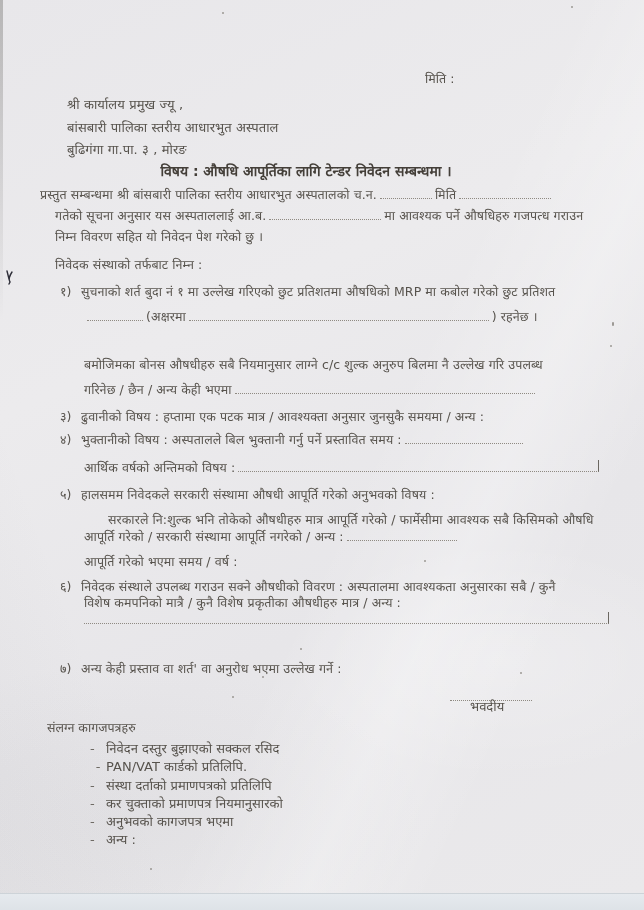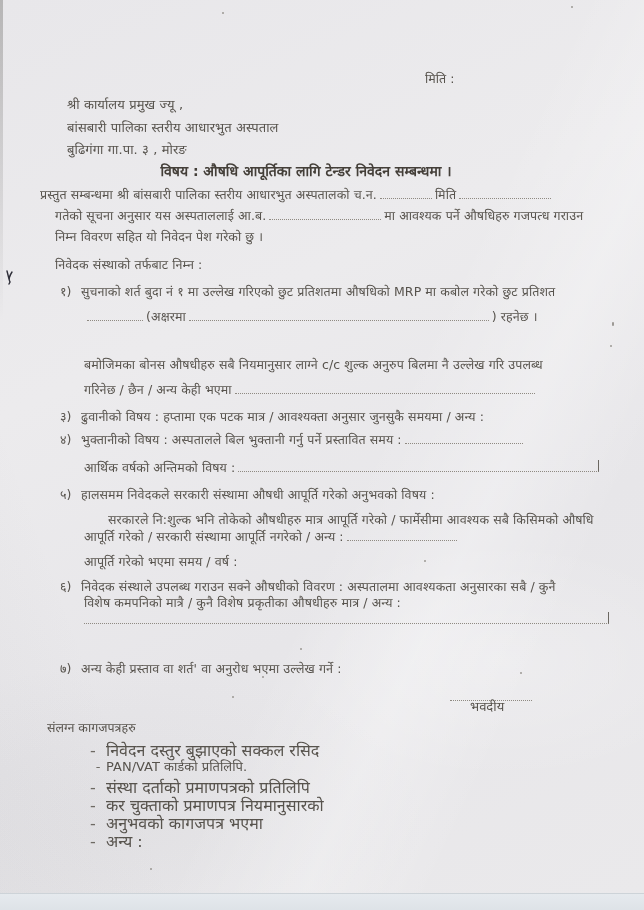--- a/index.html
+++ b/index.html
@@ -47,21 +47,21 @@
     display:inline-block;height:11px;vertical-align:baseline;
     border-bottom:1px dotted #8f8a82;margin:0 3px;
   }
   .blank.endbar{border-right:1px solid #6b6761;}
   .sig-blank{
     position:absolute;left:450px;top:690px;width:82px;height:10px;
     border-bottom:1px dotted #8f8a82;
   }
   .closing{position:absolute;left:470px;top:697px;color:#57534d;font-size:13px;}
   .attach-header{position:absolute;left:47px;top:719px;color:#57534d;font-size:12.5px;}
-  .attach-row{position:absolute;left:90px;color:#57534d;font-size:16px;white-space:nowrap;}
+  .attach-row{position:absolute;left:90px;color:#57534d;font-size:13px;white-space:nowrap;}
   .attach-row .dash{display:inline-block;width:16px;color:#6e6a64;}
   .pen-mark{position:absolute;left:4px;top:270px;}
   .speck{position:absolute;width:2px;height:2px;border-radius:50%;background:#7a766f;opacity:.7;}
   .s1{left:222px;top:12px;width:2px;height:2px;}
   .s2{left:571px;top:6px;}
   .s3{left:612px;top:322px;height:4px;width:2px;border-radius:1px;}
   .s4{left:610px;top:345px;}
   .s5{left:424px;top:560px;}
   .s6{left:262px;top:676px;}
   .s7{left:300px;top:648px;}

